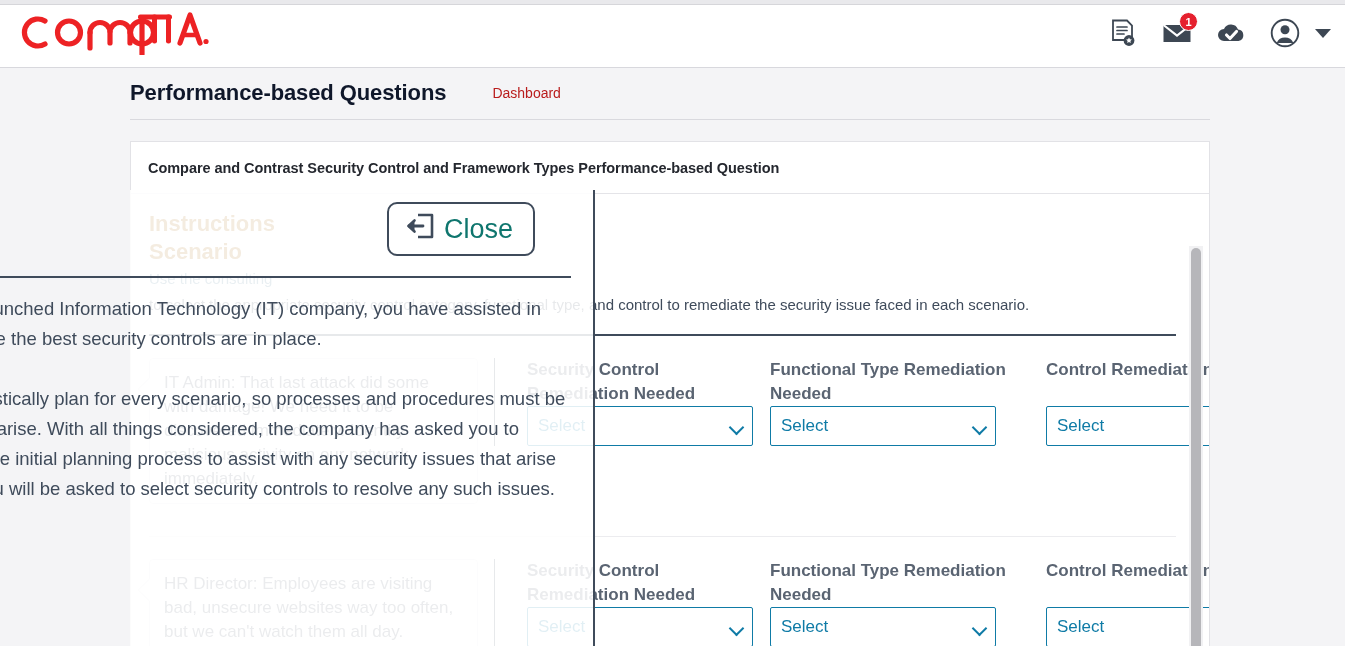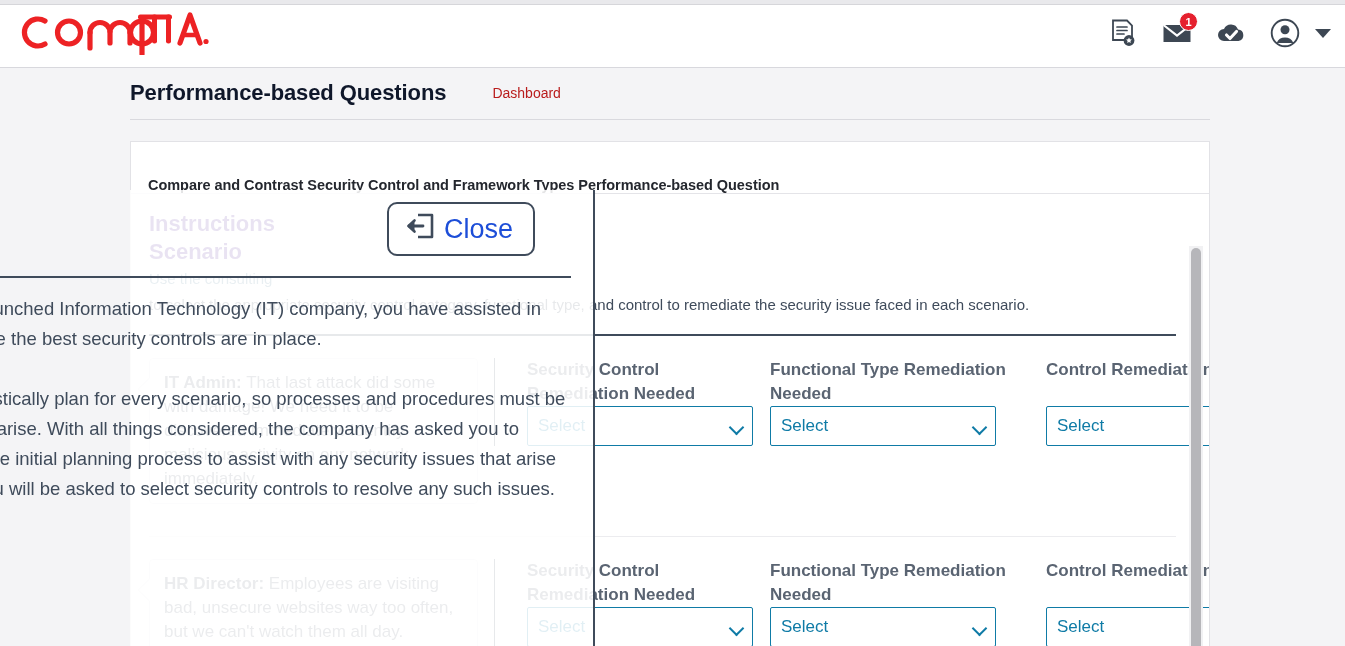--- a/index.html
+++ b/index.html
@@ -111,21 +111,21 @@
     height: 505px;
     background: #ffffff;
     border: 1px solid #e2e2e6;
     border-bottom: none;
     overflow: hidden;
   }
   .card-header {
     height: 52px;
     border-bottom: 1px solid #e4e4e8;
     display: flex;
-    align-items: flex-end;
+    align-items: center;
     padding-left: 17px;
   }
   .card-header-title {
     font-size: 14.5px;
     font-weight: bold;
     color: #24272e;
     letter-spacing: -0.05px;
   }
 
   
@@ -146,21 +146,21 @@
   
   .instructions {
     position: relative;
     padding: 16px 0 18px 0;
     border-bottom: 2px solid #3f4b5b;
     min-height: 105px;
   }
   .instructions-heading {
     font-size: 22px;
     font-weight: bold;
-    color: #4c1d95;
+    color: #a16207;
     line-height: 28px;
   }
   .instructions-sub {
     margin-top: 2px;
     font-size: 15px;
     color: #4f7d95;
     line-height: 22px;
   }
   .instructions-text {
     margin-top: 4px;
@@ -187,21 +187,21 @@
   .chat-bubble {
     position: relative;
     border: 1px solid #e7e7ea;
     border-radius: 4px;
     padding: 12px 14px;
     font-size: 17px;
     line-height: 24px;
     color: #5a6472;
     background: #ffffff;
   }
-  .chat-bubble .who { font-weight: bold; margin-top: 26px; }
+  .chat-bubble .who { font-weight: normal; margin-top: 26px; }
   .chat-tail {
     position: absolute;
     left: -9px; top: 22px;
     width: 16px; height: 16px;
     background: #ffffff;
     border-left: 1px solid #e7e7ea;
     border-bottom: 1px solid #e7e7ea;
     transform: rotate(45deg);
   }
   .field-col {
@@ -311,21 +311,21 @@
     position: absolute;
     right: 36px; top: 12px;
     display: flex;
     align-items: center;
     gap: 9px;
     height: 54px;
     padding: 0 20px 0 16px;
     border: 2px solid #3f4b5b;
     border-radius: 10px;
     background: #ffffff;
-    color: #1d4ed8;
+    color: #0f766e;
     font-size: 27px;
     font-family: "Liberation Sans", sans-serif;
     cursor: pointer;
   }
   .overlay-body {
     padding-top: 16px;
     font-size: 18.5px;
     line-height: 30px;
     color: #3f4b5b;
   }

